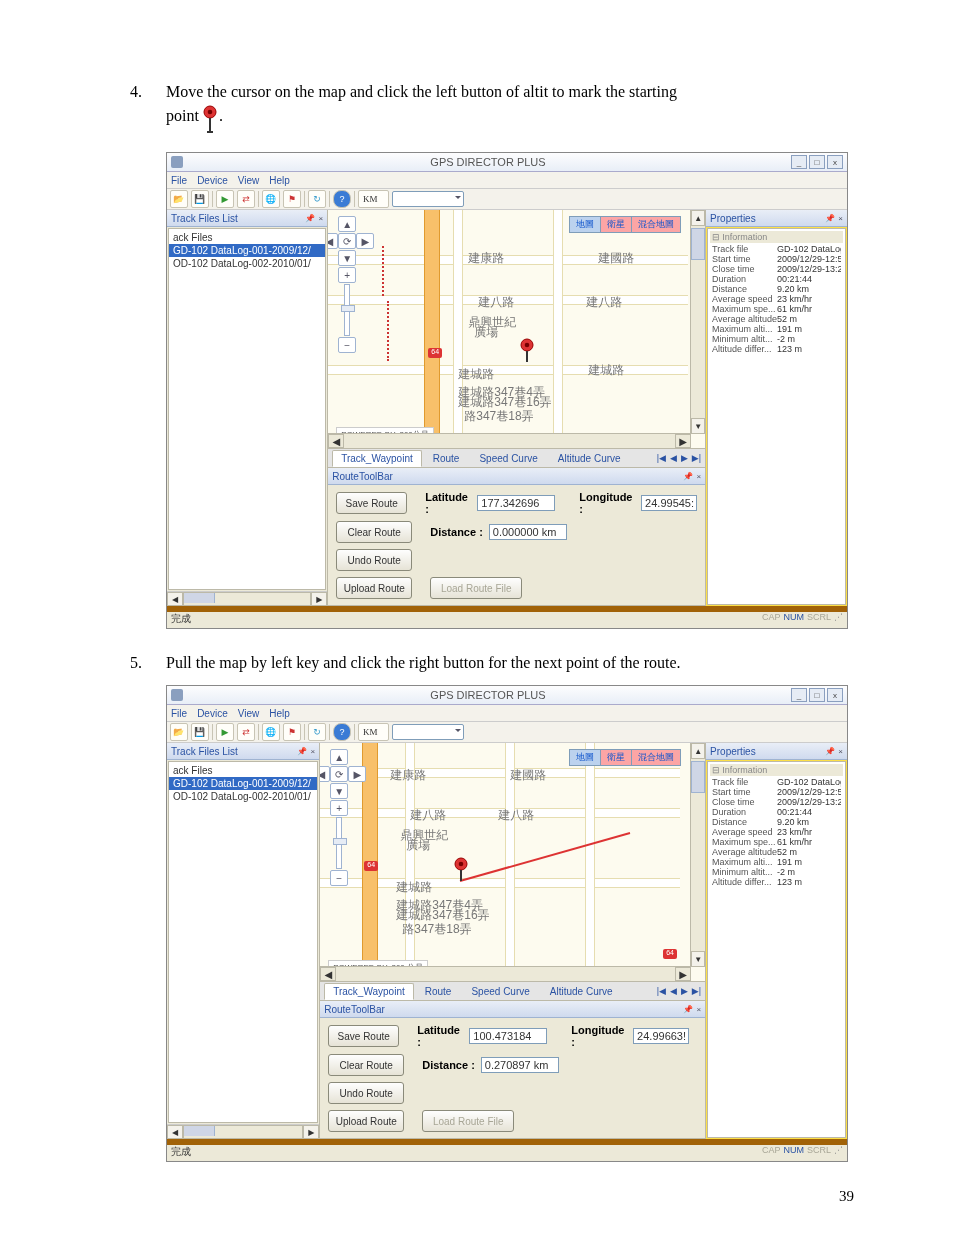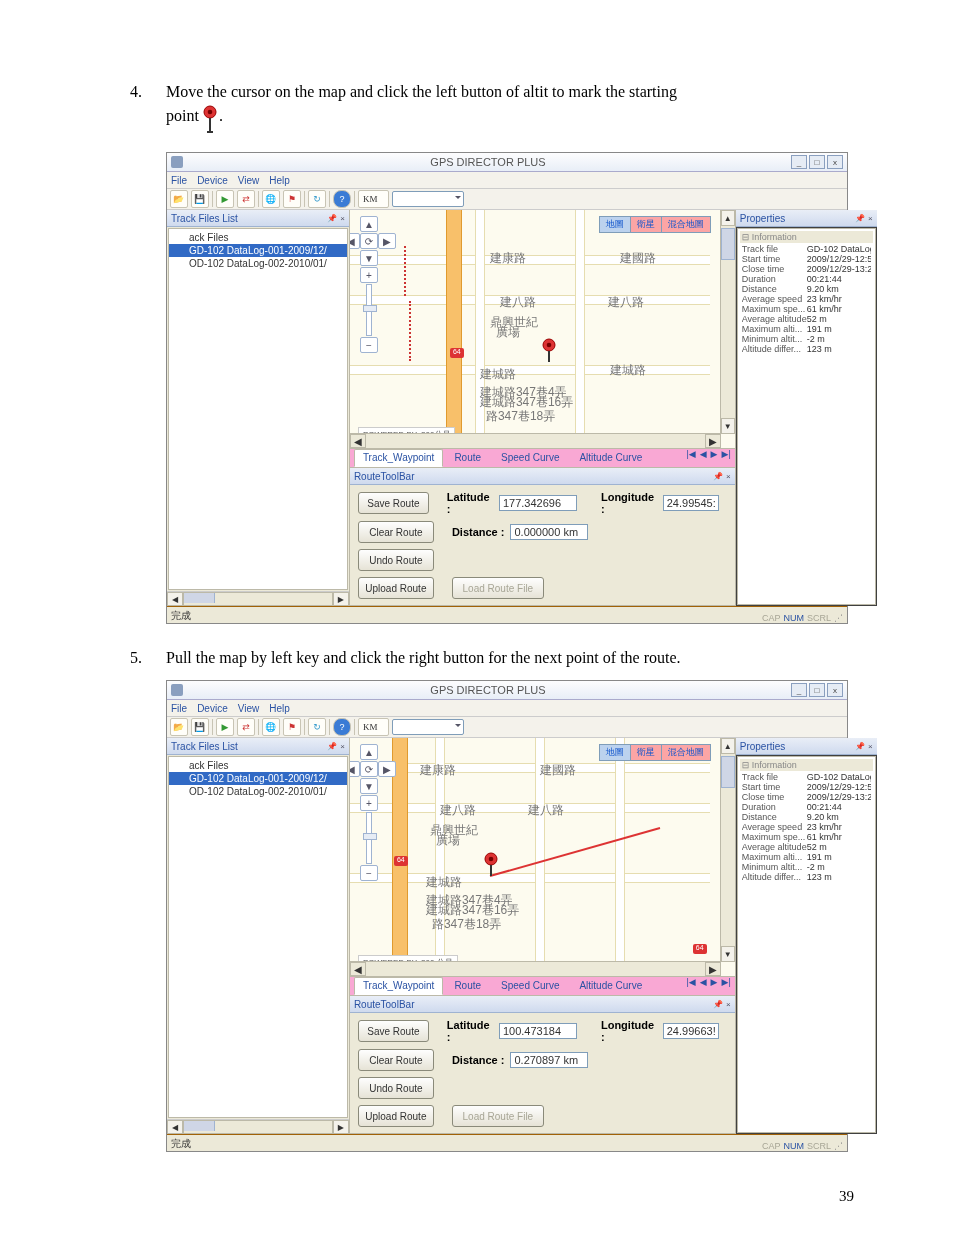--- a/index.html
+++ b/index.html
@@ -17,21 +17,21 @@
   .tb{width:16px;height:16px;border:1px solid #c8c4b4;border-radius:2px;background:#fffef9;display:flex;align-items:center;justify-content:center;font-size:9px}
   .tb.sep{width:1px;border:none;background:#c8c4b4;height:16px;border-radius:0}
   .tb.km{width:auto;padding:0 10px 0 4px;font-family:Tahoma;color:#333}
   .tb.dd{width:70px;background:#fff;border:1px solid #7f9db9;height:14px;position:relative}
   .tb.dd::after{content:"";position:absolute;right:2px;top:4px;border:3px solid transparent;border-top-color:#556}
   .ss-body{display:flex;background:#fff}
   .lpanel{width:190px;border-right:1px solid #bcb9a8;display:flex;flex-direction:column;background:#ece9d8}
   .lp-head{height:16px;background:linear-gradient(#e9eef7,#cfdaee);border-bottom:1px solid #9fb3d1;display:flex;align-items:center;padding:0 4px;color:#2a52a3}
   .lp-pin{margin-left:auto;font-size:8px;color:#556;display:flex;gap:3px}
   .lp-list{flex:1;background:#fff;border:1px solid #bcb9a8;margin:1px;padding:2px 0;min-height:240px}
-  .lp-item{padding:1px 20px;color:#333;white-space:nowrap;overflow:hidden}
+  .lp-item{padding:1px 4px;color:#333;white-space:nowrap;overflow:hidden}
   .lp-item.sel{background:#316ac5;color:#fff}
   .lp-sb{height:14px;background:#ece9d8;border-top:1px solid #ccc;display:flex}
   .lp-sb .ar{width:14px;height:12px;border:1px solid #bcb9a8;background:#f4f2eb;display:flex;align-items:center;justify-content:center;font-size:8px;margin-top:0}
   .lp-sb .tr{flex:1;background:#ece9d8;border:1px solid #bcb9a8;position:relative}
   .lp-sb .th{position:absolute;left:0;top:0;height:10px;width:30px;background:#cfd6e6;border-right:1px solid #9fb3d1}
   .center{flex:1;display:flex;flex-direction:column}
   .map-wrap{flex:1;position:relative;background:#fdfbef;border-bottom:1px solid #bcb9a8;min-height:238px;overflow:hidden}
   .map-hwy{position:absolute;width:14px;background:#f8c06a;border:1px solid #e09a2e}
   .map-lbl{position:absolute;font-size:12px;color:#777;white-space:nowrap}
   .map-btns{position:absolute;top:6px;right:24px;display:flex}
@@ -41,38 +41,38 @@
   .mzbtn{width:16px;height:14px;border:1px solid #9fb3d1;background:#fff;border-radius:2px;font-size:10px;display:flex;align-items:center;justify-content:center;color:#556}
   .mzbar{width:4px;height:50px;background:#fff;border:1px solid #9fb3d1;position:relative}
   .mzth{position:absolute;left:-4px;width:12px;height:5px;background:#e6ecf5;border:1px solid #9fb3d1;top:20px}
   .pin{position:absolute}
   .scale{position:absolute;left:8px;bottom:6px;display:flex;align-items:center;gap:4px;background:#fff;padding:1px 4px;border:1px solid #ccc;font-size:8px;color:#555}
   .sb-v{position:absolute;right:0;top:0;bottom:14px;width:14px;background:#ece9d8;border-left:1px solid #bcb9a8;display:flex;flex-direction:column}
   .sb-v .ar{height:14px;border:1px solid #bcb9a8;background:#f4f2eb;display:flex;align-items:center;justify-content:center;font-size:8px}
   .sb-v .tr{flex:1;position:relative}
   .sb-v .th{position:absolute;left:0;right:0;height:30px;background:#cfd6e6;border:1px solid #9fb3d1}
   .sb-h{position:absolute;left:0;right:14px;bottom:0;height:14px;background:#ece9d8;border-top:1px solid #bcb9a8;display:flex}
-  .tabs{height:18px;background:#f9a8d4;display:flex;padding:0 4px;border-bottom:1px solid #bcb9a8}
+  .tabs{height:18px;background:#e5e5e5;display:flex;align-items:center;padding:0 4px;border-bottom:1px solid #bcb9a8}
   .tab{padding:2px 8px;color:#2a52a3;border:1px solid transparent;border-radius:2px 2px 0 0;margin-right:2px;font-size:10px}
   .tab.act{background:#fff;border-color:#bcb9a8;border-bottom-color:#fff}
   .nav{margin-left:auto;display:flex;gap:4px;color:#2a52a3;font-size:9px}
   .rtb-head{height:16px;background:linear-gradient(#e9eef7,#cfdaee);border-bottom:1px solid #9fb3d1;display:flex;align-items:center;padding:0 4px;color:#2a52a3}
   .rtb-body{background:#ece9d8;padding:6px 8px;border-bottom:1px solid #bcb9a8}
   .rtb-row{display:flex;align-items:center;margin-bottom:6px}
   .rtb-btn{width:74px;height:20px;border:1px solid #8a8a7a;background:linear-gradient(#fefefe,#e6e3d6);border-radius:3px;font-size:10px;color:#333;display:flex;align-items:center;justify-content:center;margin-right:18px}
   .rtb-btn.dis{color:#a8a696}
   .rtb-lbl{font-weight:bold;color:#000;font-size:11px;margin-right:6px}
   .rtb-val{border:1px solid #7f9db9;background:#fff;padding:1px 3px;font-size:11px;margin-right:24px;min-width:78px;box-sizing:border-box}
-  .rpanel{width:150px;border-left:1px solid #bcb9a8;background:#404040;display:flex;flex-direction:column}
+  .rpanel{width:150px;border-left:1px solid #bcb9a8;background:#fde047;display:flex;flex-direction:column}
   .rp-grid{flex:1;background:#fff;border:1px solid #bcb9a8;margin:1px;padding:2px 2px;font-size:9px;color:#333;overflow:hidden}
   .rp-cat{background:#ece9d8;color:#888;padding:1px 2px;margin-bottom:1px}
   .rp-row{display:flex;padding:0 2px}
   .rp-k{flex:1;color:#555;white-space:nowrap;overflow:hidden}
   .rp-v{flex:0 0 64px;color:#333;white-space:nowrap;overflow:hidden}
-  .ss-status{height:16px;background:#ece9d8;border-top:1px solid #a16207;display:flex;align-items:flex-end;padding:0 4px;font-size:10px}
+  .ss-status{height:16px;background:#ece9d8;border-top:6px solid #a16207;display:flex;align-items:flex-start;padding:0 4px;font-size:10px}
   .ss-status .done{color:#333;font-family:"Microsoft JhengHei",sans-serif}
   .ss-status .ind{margin-left:auto;display:flex;gap:3px;font-size:9px;color:#a8a696}
   .ss-status .ind span.on{color:#2a52a3}
   .page-no{position:absolute;bottom:30px;right:100px;font-size:15px;font-family:"Times New Roman",serif}
   .track{position:absolute;border-top:2px dotted #c33}
   .stk{fill:none;stroke:#e6ddb0;stroke-width:10}
   .stk2{fill:none;stroke:#fff;stroke-width:8}
 </style>
 </head>
 <body>
@@ -239,21 +239,21 @@
               <span>📌</span>
               <span>×</span>
             </span>
         </div>
         <div class="rtb-body">
           <div class="rtb-row">
             <span class="rtb-btn">Save Route</span>
             <span class="rtb-lbl">Latitude :</span>
             <span class="rtb-val">177.342696</span>
             <span class="rtb-lbl">Longitude :</span>
-            <span class="rtb-val" style="min-width:56px;margin-right:8px">24.99545:</span>
+            <span class="rtb-val" style="min-width:56px;margin-right:0">24.99545:</span>
           </div>
           <div class="rtb-row">
             <span class="rtb-btn">Clear Route</span>
             <span class="rtb-lbl">Distance :</span>
             <span class="rtb-val">0.000000 km</span>
           </div>
           <div class="rtb-row">
             <span class="rtb-btn">Undo Route</span>
           </div>
           <div class="rtb-row" style="margin-bottom:0">

